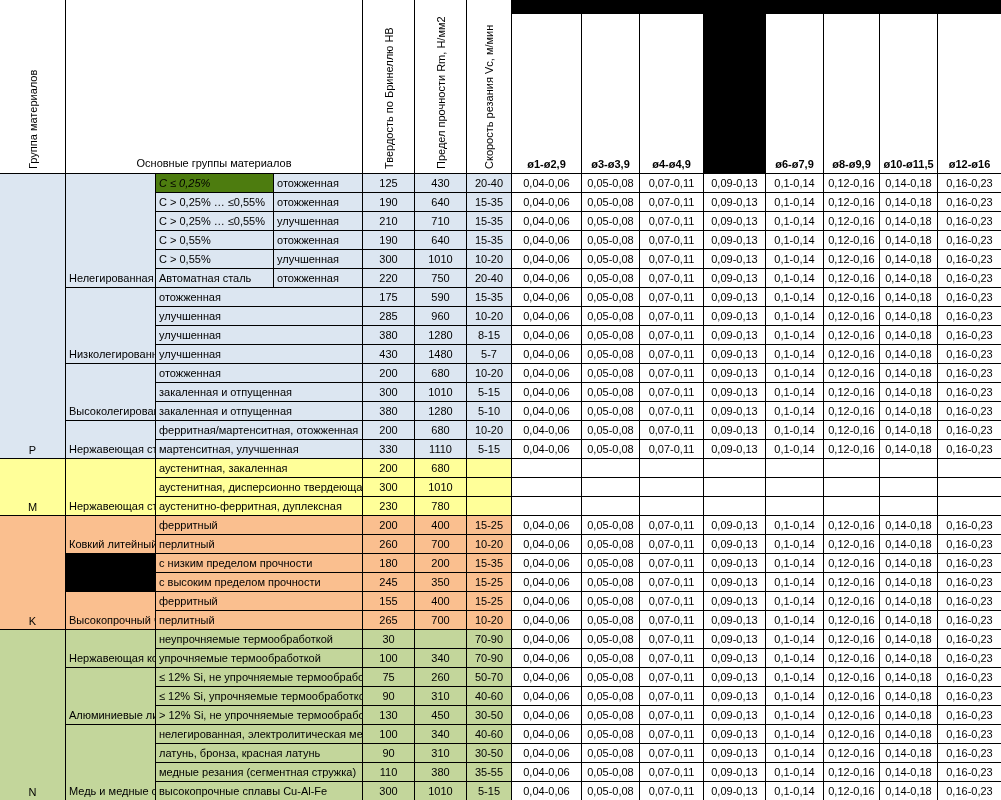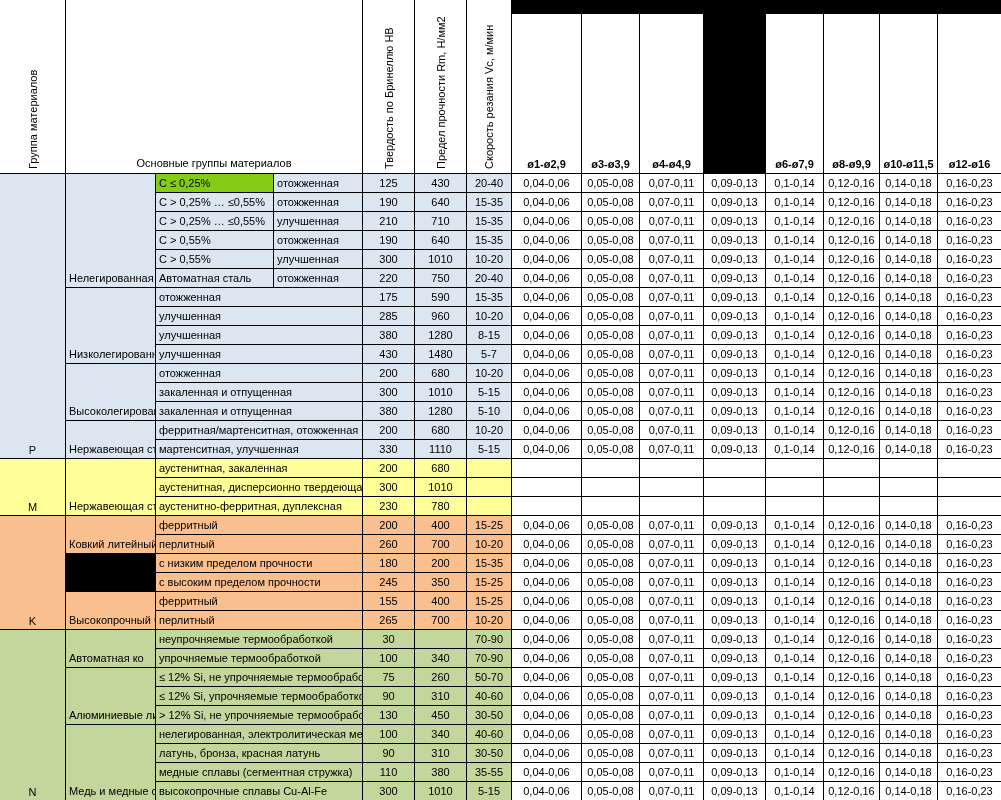--- a/index.html
+++ b/index.html
@@ -56,21 +56,21 @@
   </div>
   <div class="cell hFeed" style="grid-column:8">ø1-ø2,9</div>
   <div class="cell hFeed" style="grid-column:9">ø3-ø3,9</div>
   <div class="cell hFeed" style="grid-column:10">ø4-ø4,9</div>
   <div class="cell hFeed" style="grid-column:12">ø6-ø7,9</div>
   <div class="cell hFeed" style="grid-column:13">ø8-ø9,9</div>
   <div class="cell hFeed" style="grid-column:14">ø10-ø11,5</div>
   <div class="cell hFeed" style="grid-column:15">ø12-ø16</div>
 <div class="cell letter" style="grid-area: 3 / 1 / span 15; background: rgb(220, 230, 241);">P</div>
     <div class="cell gname" style="grid-area: 3 / 2 / span 6; background: rgb(220, 230, 241);">Нелегированная с</div>
-    <div class="cell label" style="grid-area: 3 / 3; background: #84cc16;">C ≤ 0,25%</div>
+    <div class="cell label" style="grid-area: 3 / 3; background: #4d7c0f; font-style: italic;">C ≤ 0,25%</div>
     <div class="cell label" style="grid-area: 3 / 4; background: rgb(220, 230, 241);">отожженная</div>
     <div class="cell num" style="grid-area: 3 / 5; background: rgb(220, 230, 241);">125</div>
     <div class="cell num" style="grid-area: 3 / 6; background: rgb(220, 230, 241);">430</div>
     <div class="cell num" style="grid-area: 3 / 7; background: rgb(220, 230, 241);">20-40</div>
     <div class="cell num" style="grid-area: 3 / 8; background: rgb(255, 255, 255);">0,04-0,06</div>
     <div class="cell num" style="grid-area: 3 / 9; background: rgb(255, 255, 255);">0,05-0,08</div>
     <div class="cell num" style="grid-area: 3 / 10; background: rgb(255, 255, 255);">0,07-0,11</div>
     <div class="cell num" style="grid-area: 3 / 11; background: rgb(255, 255, 255);">0,09-0,13</div>
     <div class="cell num" style="grid-area: 3 / 12; background: rgb(255, 255, 255);">0,1-0,14</div>
     <div class="cell num" style="grid-area: 3 / 13; background: rgb(255, 255, 255);">0,12-0,16</div>
@@ -359,21 +359,21 @@
     <div class="cell num" style="grid-area: 26 / 7; background: rgb(250, 191, 143);">10-20</div>
     <div class="cell num" style="grid-area: 26 / 8; background: rgb(255, 255, 255);">0,04-0,06</div>
     <div class="cell num" style="grid-area: 26 / 9; background: rgb(255, 255, 255);">0,05-0,08</div>
     <div class="cell num" style="grid-area: 26 / 10; background: rgb(255, 255, 255);">0,07-0,11</div>
     <div class="cell num" style="grid-area: 26 / 11; background: rgb(255, 255, 255);">0,09-0,13</div>
     <div class="cell num" style="grid-area: 26 / 12; background: rgb(255, 255, 255);">0,1-0,14</div>
     <div class="cell num" style="grid-area: 26 / 13; background: rgb(255, 255, 255);">0,12-0,16</div>
     <div class="cell num" style="grid-area: 26 / 14; background: rgb(255, 255, 255);">0,14-0,18</div>
     <div class="cell num" style="grid-area: 26 / 15; background: rgb(255, 255, 255);">0,16-0,23</div>
     <div class="cell letter" style="grid-area: 27 / 1 / span 9; background: rgb(195, 214, 155);">N</div>
-    <div class="cell gname" style="grid-area: 27 / 2 / span 2; background: rgb(195, 214, 155);">Автоматная ко</div>
+    <div class="cell gname" style="grid-area: 27 / 2 / span 2; background: rgb(195, 214, 155);">Нержавеющая ко</div>
     <div class="cell label" style="grid-area: 27 / 3 / auto / span 2; background: rgb(195, 214, 155);">неупрочняемые термообработкой</div>
     <div class="cell num" style="grid-area: 27 / 5; background: rgb(195, 214, 155);">30</div>
     <div class="cell num" style="grid-area: 27 / 6; background: rgb(195, 214, 155);"></div>
     <div class="cell num" style="grid-area: 27 / 7; background: rgb(195, 214, 155);">70-90</div>
     <div class="cell num" style="grid-area: 27 / 8; background: rgb(255, 255, 255);">0,04-0,06</div>
     <div class="cell num" style="grid-area: 27 / 9; background: rgb(255, 255, 255);">0,05-0,08</div>
     <div class="cell num" style="grid-area: 27 / 10; background: rgb(255, 255, 255);">0,07-0,11</div>
     <div class="cell num" style="grid-area: 27 / 11; background: rgb(255, 255, 255);">0,09-0,13</div>
     <div class="cell num" style="grid-area: 27 / 12; background: rgb(255, 255, 255);">0,1-0,14</div>
     <div class="cell num" style="grid-area: 27 / 13; background: rgb(255, 255, 255);">0,12-0,16</div>
@@ -446,21 +446,21 @@
     <div class="cell num" style="grid-area: 33 / 6; background: rgb(195, 214, 155);">310</div>
     <div class="cell num" style="grid-area: 33 / 7; background: rgb(195, 214, 155);">30-50</div>
     <div class="cell num" style="grid-area: 33 / 8; background: rgb(255, 255, 255);">0,04-0,06</div>
     <div class="cell num" style="grid-area: 33 / 9; background: rgb(255, 255, 255);">0,05-0,08</div>
     <div class="cell num" style="grid-area: 33 / 10; background: rgb(255, 255, 255);">0,07-0,11</div>
     <div class="cell num" style="grid-area: 33 / 11; background: rgb(255, 255, 255);">0,09-0,13</div>
     <div class="cell num" style="grid-area: 33 / 12; background: rgb(255, 255, 255);">0,1-0,14</div>
     <div class="cell num" style="grid-area: 33 / 13; background: rgb(255, 255, 255);">0,12-0,16</div>
     <div class="cell num" style="grid-area: 33 / 14; background: rgb(255, 255, 255);">0,14-0,18</div>
     <div class="cell num" style="grid-area: 33 / 15; background: rgb(255, 255, 255);">0,16-0,23</div>
-    <div class="cell label" style="grid-area: 34 / 3 / auto / span 2; background: rgb(195, 214, 155);">медные сплавы (сегментная стружка)</div>
+    <div class="cell label" style="grid-area: 34 / 3 / auto / span 2; background: rgb(195, 214, 155);">медные резания (сегментная стружка)</div>
     <div class="cell num" style="grid-area: 34 / 5; background: rgb(195, 214, 155);">110</div>
     <div class="cell num" style="grid-area: 34 / 6; background: rgb(195, 214, 155);">380</div>
     <div class="cell num" style="grid-area: 34 / 7; background: rgb(195, 214, 155);">35-55</div>
     <div class="cell num" style="grid-area: 34 / 8; background: rgb(255, 255, 255);">0,04-0,06</div>
     <div class="cell num" style="grid-area: 34 / 9; background: rgb(255, 255, 255);">0,05-0,08</div>
     <div class="cell num" style="grid-area: 34 / 10; background: rgb(255, 255, 255);">0,07-0,11</div>
     <div class="cell num" style="grid-area: 34 / 11; background: rgb(255, 255, 255);">0,09-0,13</div>
     <div class="cell num" style="grid-area: 34 / 12; background: rgb(255, 255, 255);">0,1-0,14</div>
     <div class="cell num" style="grid-area: 34 / 13; background: rgb(255, 255, 255);">0,12-0,16</div>
     <div class="cell num" style="grid-area: 34 / 14; background: rgb(255, 255, 255);">0,14-0,18</div>

